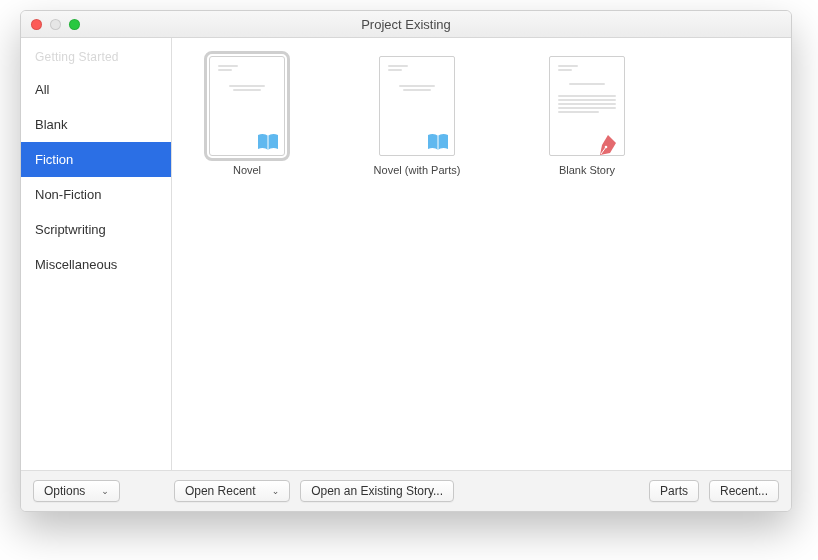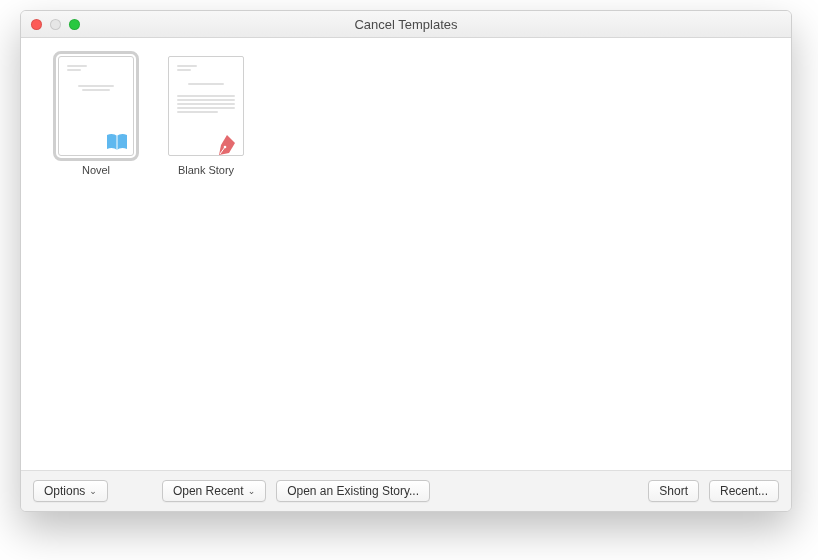--- a/index.html
+++ b/index.html
@@ -81,20 +81,21 @@
     color: #fff;
   }
   .content {
     flex: 1;
     background: #fff;
     overflow: auto;
     padding: 18px 20px;
   }
   .templates {
     display: flex;
+    gap: 60px;
   }
   .tpl {
     width: 110px;
     display: flex;
     flex-direction: column;
     align-items: center;
     cursor: default;
   }
   .page {
     width: 76px;
@@ -149,46 +150,56 @@
   }
   .btn {
     font-size: 12px;
     color: #333;
     background: linear-gradient(#ffffff,#f3f3f3);
     border: 1px solid #c8c8c8;
     border-radius: 4px;
     padding: 3px 10px;
     display: inline-flex;
     align-items: center;
-    gap: 4px;
+    gap: 16px;
     cursor: default;
     box-shadow: 0 1px 0 rgba(0,0,0,0.03);
   }
   .chev {
     font-size: 9px;
     color: #555;
   }
   .footer .gap { flex: 1; }
 </style>
 </head>
 <body>
 
 <div class="window">
 
   <div class="titlebar">
     <div class="traffic">
       <div class="tlight red"></div>
       <div class="tlight yellow"></div>
       <div class="tlight green"></div>
     </div>
-    <div class="titlebar-title">Cancel Templates</div>
+    <div class="titlebar-title">Project Existing</div>
   </div>
 
   <div class="body">
 
+    <div class="sidebar">
+      <div class="sidebar-header">Getting Started</div>
+
+      <div class="sidebar-item">All</div>
+      <div class="sidebar-item">Blank</div>
+      <div class="sidebar-item selected">Fiction</div>
+      <div class="sidebar-item">Non-Fiction</div>
+      <div class="sidebar-item">Scriptwriting</div>
+      <div class="sidebar-item">Miscellaneous</div>
+    </div>
 
     <div class="content">
       <div class="templates">
 
         <div class="tpl">
           <div class="page sel">
             <div class="ph-block">
               <div class="ph-line" style="width:20px"></div>
               <div class="ph-line" style="width:14px"></div>
             </div>
@@ -201,20 +212,41 @@
             <span class="corner-icon">
               <svg viewBox="0 0 24 18">
                 <path d="M2 2 C6 0 10 1 12 3 C14 1 18 0 22 2 L22 16 C18 14 14 15 12 17 C10 15 6 14 2 16 Z" fill="#5fb8ef"></path>
                 <path d="M12 3 L12 17" stroke="#ffffff" stroke-width="1"></path>
               </svg>
             </span>
           </div>
           <div class="tpl-label">Novel</div>
         </div>
 
+        <div class="tpl">
+          <div class="page">
+            <div class="ph-block">
+              <div class="ph-line" style="width:20px"></div>
+              <div class="ph-line" style="width:14px"></div>
+            </div>
+            <div style="height:12px"></div>
+            <div class="ph-block" style="align-self:center;width:36px">
+              <div class="ph-line" style="width:36px"></div>
+              <div class="ph-line" style="width:28px;margin-left:4px"></div>
+            </div>
+            <div class="spacer"></div>
+            <span class="corner-icon">
+              <svg viewBox="0 0 24 18">
+                <path d="M2 2 C6 0 10 1 12 3 C14 1 18 0 22 2 L22 16 C18 14 14 15 12 17 C10 15 6 14 2 16 Z" fill="#5fb8ef"></path>
+                <path d="M12 3 L12 17" stroke="#ffffff" stroke-width="1"></path>
+              </svg>
+            </span>
+          </div>
+          <div class="tpl-label">Novel (with Parts)</div>
+        </div>
 
         <div class="tpl">
           <div class="page">
             <div class="ph-block">
               <div class="ph-line" style="width:20px"></div>
               <div class="ph-line" style="width:14px"></div>
             </div>
             <div style="height:10px"></div>
             <div class="ph-block" style="align-self:center;width:36px">
               <div class="ph-line" style="width:36px"></div>
@@ -252,20 +284,20 @@
     <div style="width:34px"></div>
     <div class="btn">
       <span>Open Recent</span>
       <span class="chev">⌄</span>
     </div>
     <div class="btn">
       <span>Open an Existing Story...</span>
     </div>
     <div class="gap"></div>
     <div class="btn">
-      <span>Short</span>
+      <span>Parts</span>
     </div>
     <div class="btn">
       <span>Recent...</span>
     </div>
   </div>
 
 </div>
 
 </body></html>

